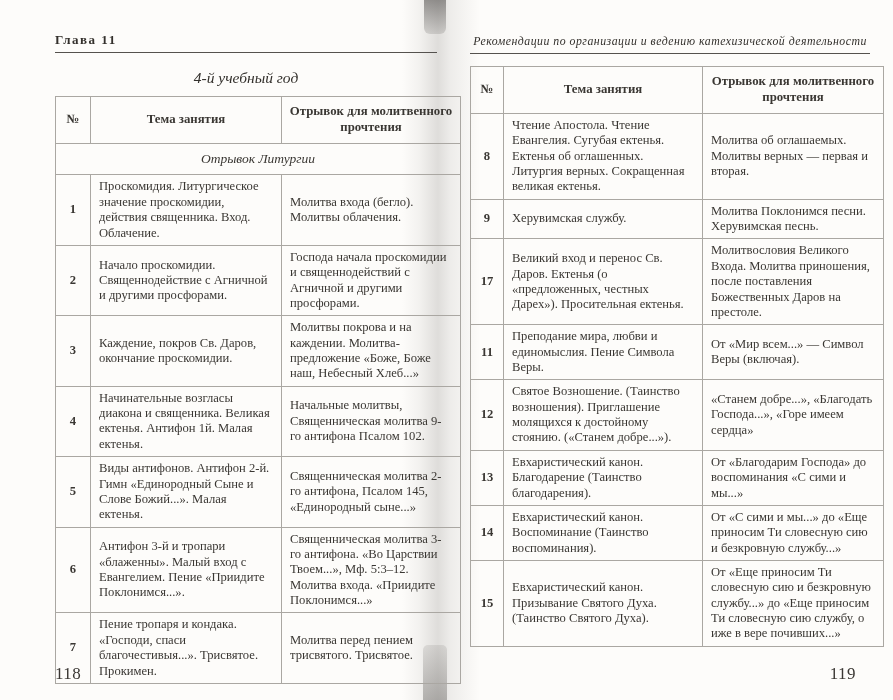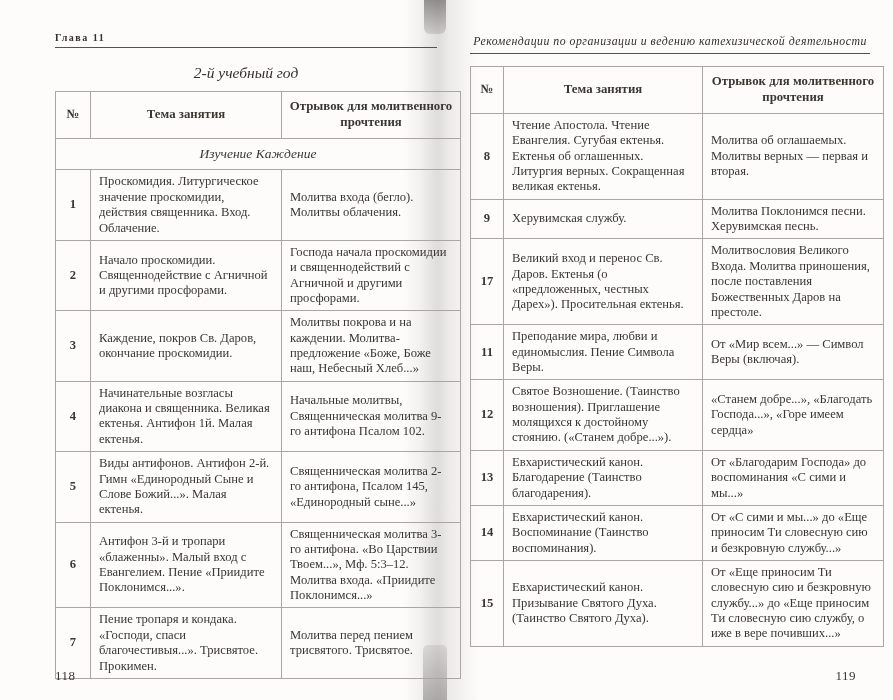--- a/index.html
+++ b/index.html
@@ -29,21 +29,21 @@
     position:absolute;left:423px;top:645px;width:24px;height:55px;
     background:linear-gradient(180deg,rgba(105,101,97,0.14),rgba(95,92,89,0.42));
     border-radius:5px 5px 0 0;pointer-events:none;
   }
   
   .page{position:absolute;top:0;height:700px;}
   .page-left{left:55px;width:382px;}
   .page-right{left:470px;width:400px;}
 
   .running-head{
-    font-size:10px;letter-spacing:0.5px;
+    font-size:13px;letter-spacing:0.5px;
     padding-bottom:4px;border-bottom:1.6px solid #55524e;
   }
   .page-left .running-head{
     font-weight:bold;letter-spacing:1.5px;
     margin-top:32px;
   }
   .page-right .running-head{
     font-style:italic;text-align:center;font-size:11.8px;
     margin-top:34px;
   }
@@ -72,46 +72,46 @@
   .c-excerpt{width:170px;}
   .page-right .c-num{width:28px;}
   .page-right .c-topic{width:190px;}
   .page-right .c-excerpt{width:172px;}
   .section-row td{
     font-style:italic;text-align:center;font-size:13.5px;
     padding:7px 4px;
   }
   
   .page-number{
-    position:absolute;bottom:16px;font-size:13px;color:#3a3733;
+    position:absolute;bottom:16px;font-size:17px;color:#3a3733;
     letter-spacing:0.5px;
   }
   .page-left .page-number{left:0;}
   .page-right .page-number{right:14px;}
 </style>
 </head>
 <body>
 
 <div class="spine"></div>
 <div class="spine-top"></div>
 <div class="spine-bottom"></div>
 
 <div class="page page-left">
   <div class="running-head">Глава 11</div>
-  <div class="book-title">2-й учебный год</div>
+  <div class="book-title">4-й учебный год</div>
 
   <table>
     <tbody>
         <tr>
       <th class="c-num">№</th>
       <th class="c-topic">Тема занятия</th>
       <th class="c-excerpt">Отрывок для молитвенного прочтения</th>
     </tr>
     <tr class="section-row">
-      <td colspan="3">Изучение Каждение</td>
+      <td colspan="3">Отрывок Литургии</td>
     </tr>
     <tr>
       <td class="c-num">1</td>
       <td class="c-topic">Проскомидия. Литургическое значение проскомидии, действия священника. Вход. Облачение.</td>
       <td class="c-excerpt">Молитва входа (бегло). Молитвы облачения.</td>
     </tr>
     <tr>
       <td class="c-num">2</td>
       <td class="c-topic">Начало проскомидии. Священнодействие с Агничной и другими просфорами.</td>
       <td class="c-excerpt">Господа начала проскомидии и священнодействий с Агничной и другими просфорами.</td>

